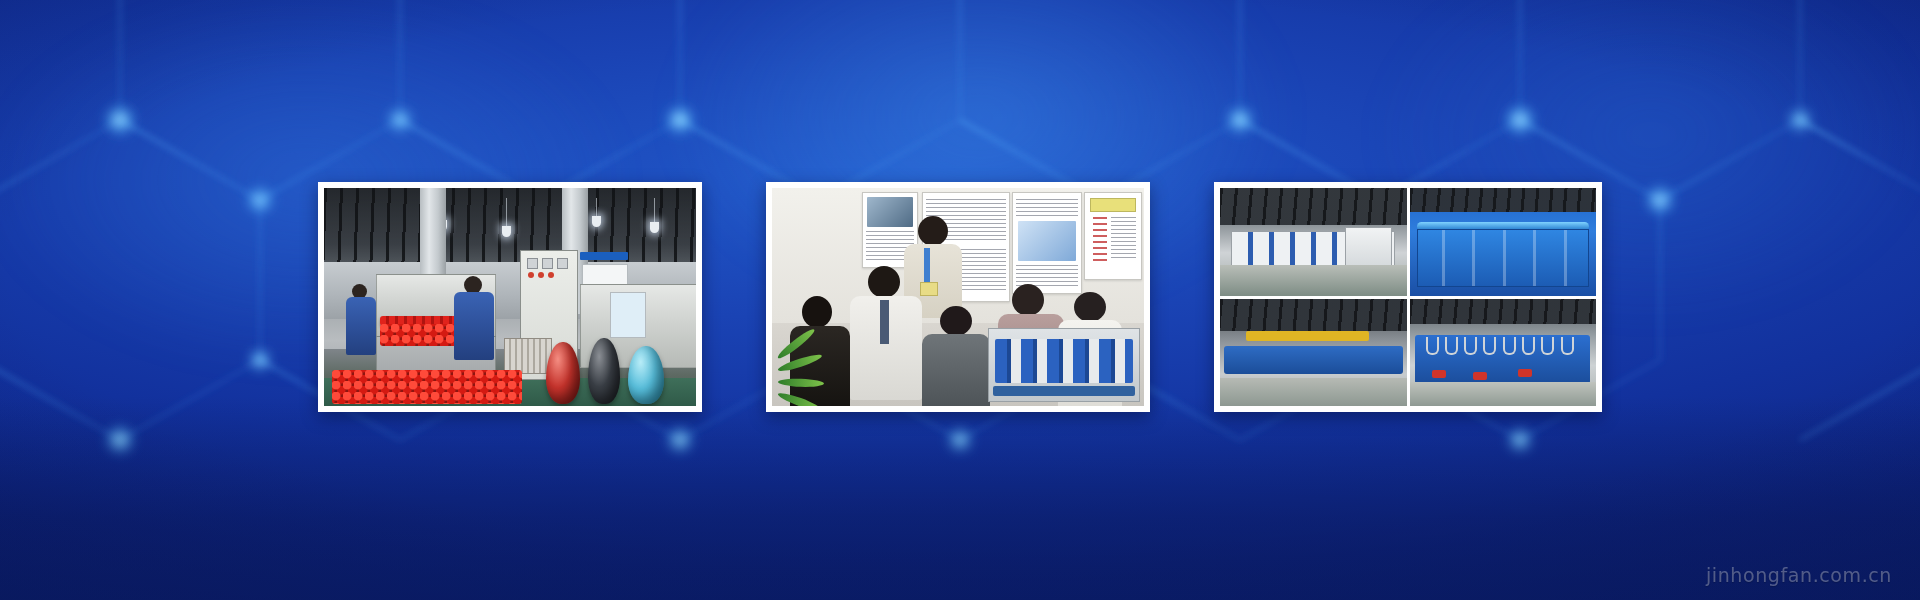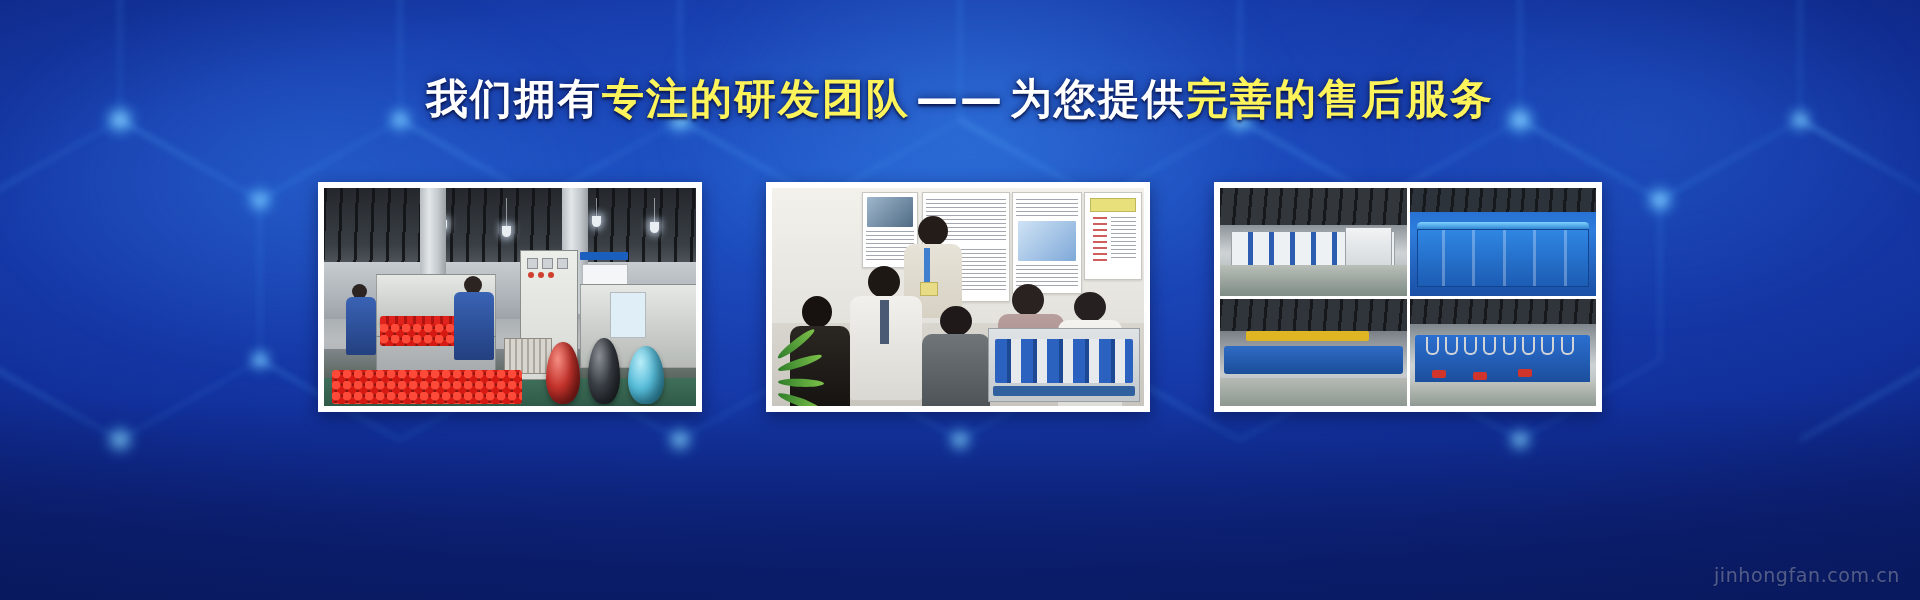--- a/index.html
+++ b/index.html
@@ -270,21 +270,21 @@
   .c4 .roof{position:absolute;left:0;right:0;top:0;height:24%;
     background:repeating-linear-gradient(95deg, rgba(20,22,25,.88) 0 3px, rgba(70,76,82,.3) 3px 15px), #262b31;}
   .c4 .rack{position:absolute;left:3%;right:3%;top:34%;height:46%;
     background:linear-gradient(180deg,#2b6fd0 0%,#1b4d9b 100%);border-radius:3px;}
   .c4 .hook{position:absolute;top:2px;width:9px;height:16px;border:2px solid #cfd4d8;border-top:none;border-radius:0 0 6px 6px;}
   .c4 .floor{position:absolute;left:0;right:0;bottom:0;height:22%;background:linear-gradient(180deg,#bfc3bd 0%,#8f9a93 100%);}
   .c4 .redpart{position:absolute;width:14px;height:8px;background:#d0342a;border-radius:2px;}
 
   
   .watermark{
-    position:absolute;right:20px;bottom:14px;
+    position:absolute;right:28px;bottom:14px;
     z-index:7;
     font-size:19px;
     letter-spacing:.6px;
     color:rgba(255,255,255,.30);
     text-shadow:0 1px 1px rgba(0,0,0,.18);
     user-select:none;
   }
 </style>
 </head>
 <body>
@@ -363,25 +363,20 @@
       </g>
     </svg>
   </div>
 
   <div class="bg-glow-left"></div>
   <div class="bg-glow-mid"></div>
   <div class="bg-glow-right"></div>
   <div class="bg-vignette"></div>
   <div class="bg-dark-bottom"></div>
 
-  <div class="headline-wrap">
-    <div class="headline">
-      <span class="hl-white">我们拥有</span><span class="hl-yellow">专注的研发团队</span><span class="hl-dash">——</span><span class="hl-white">为您提供</span><span class="hl-yellow">完善的售后服务</span>
-    </div>
-  </div>
 
   <div class="photo-row">
 
     <div class="photo-card card-a">
       <div class="photo-inner p1">
         <div class="ceiling"></div>
         <div class="ceil-rod" style="left:118px;top:10px;height:22px;"></div>
         <div class="ceil-light" style="left:114px;top:32px;"></div>
         <div class="ceil-rod" style="left:182px;top:10px;height:28px;"></div>
         <div class="ceil-light" style="left:178px;top:38px;"></div>

